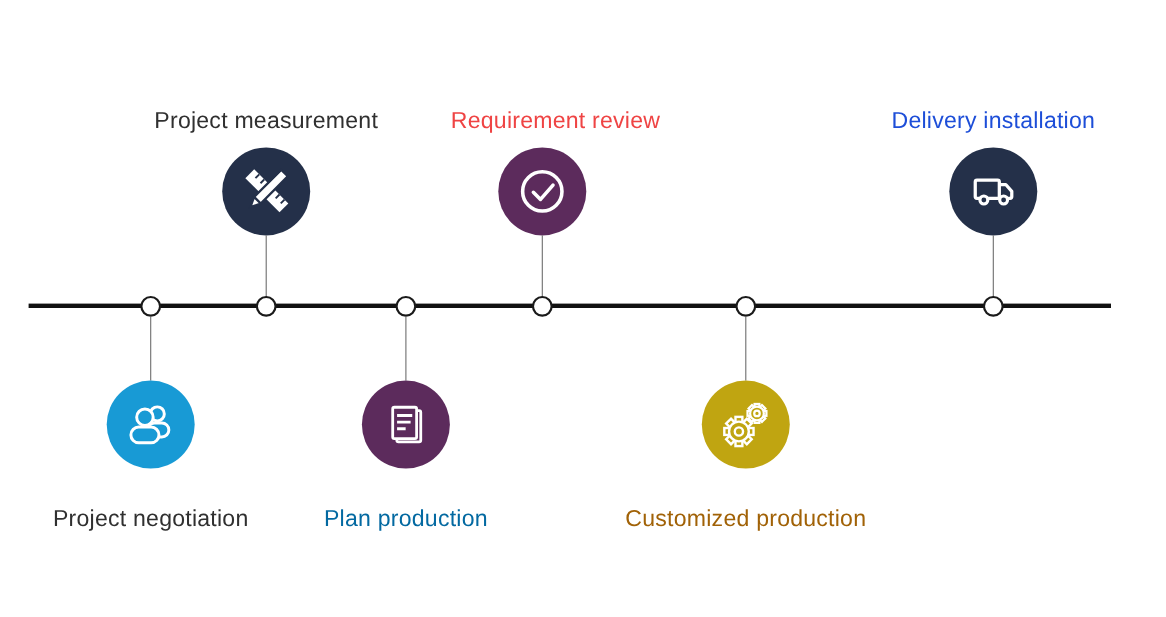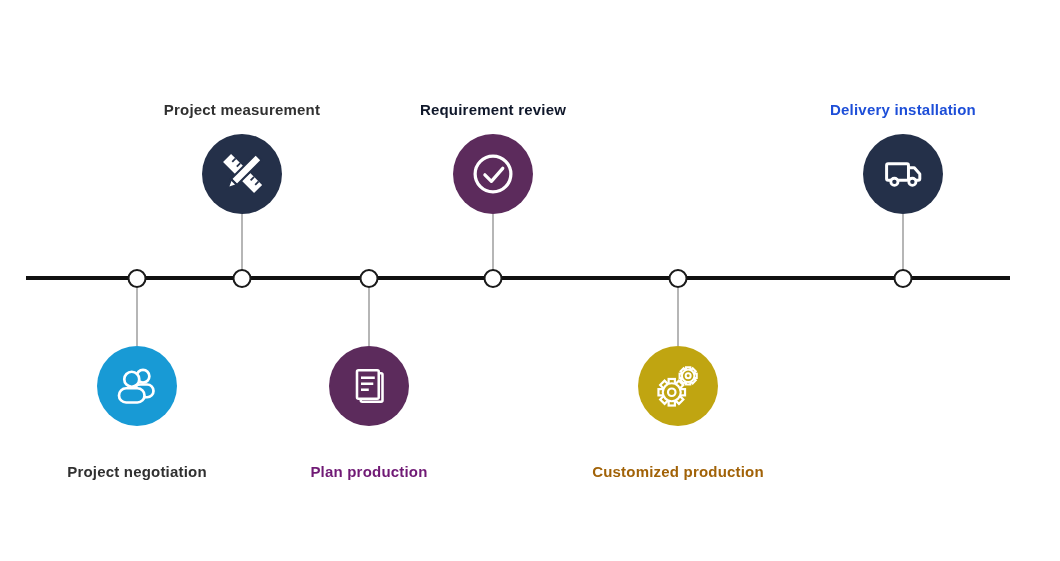--- a/index.html
+++ b/index.html
@@ -3,21 +3,21 @@
 <meta charset="utf-8">
 <style>
   html,body{margin:0;padding:0;}
   body{font-family:"Liberation Sans","DejaVu Sans",sans-serif;background:#fff;}
   #canvas{position:relative;width:1060px;height:561px;background:#ffffff;overflow:hidden;}
 
   .axis{position:absolute;left:26px;top:276px;width:984px;height:4px;background:#111;}
 
   .step{position:absolute;top:0;height:100%;width:0;}
   .label{position:absolute;transform:translateX(-50%);white-space:nowrap;
-         font-size:15px;line-height:22px;color:#303030;letter-spacing:.2px;font-weight:bold;}
+         font-size:21px;line-height:22px;color:#303030;letter-spacing:.2px;}
   .above .label{top:99px;}
   .below .label{top:433px;margin-top:28px;}
 
   .bubble{position:absolute;width:80px;height:80px;border-radius:50%;
           transform:translateX(-50%);display:flex;align-items:center;justify-content:center;}
   .above .bubble{top:134px;}
   .below .bubble{top:346px;}
 
   .connector{position:absolute;width:1px;background:#6e6e6e;transform:translateX(-50%);}
   .above .connector{top:214px;height:56px;}
@@ -85,25 +85,25 @@
           <rect x="21" y="15" width="29" height="38" rx="2"></rect>
           <rect x="16" y="11" width="29" height="38" rx="2"></rect>
         </g>
         <g stroke="#fff" stroke-width="3.4" stroke-linecap="square">
           <line x1="23" y1="21" x2="38" y2="21"></line>
           <line x1="23" y1="29" x2="36" y2="29"></line>
           <line x1="23" y1="37" x2="30" y2="37"></line>
         </g>
       </svg>
     </div>
-    <div class="label" style="color: #701a75;">Plan production</div>
+    <div class="label" style="color: #0369a1;">Plan production</div>
   </div>
 
   <div class="step above" style="left:493px">
-    <div class="label" style="color: #0f172a;">Requirement review</div>
+    <div class="label" style="color: #ef4444; margin-left: 12px;">Requirement review</div>
     <div class="bubble" style="background-color: rgb(92, 43, 92); color: rgb(92, 43, 92);">
       <svg viewBox="0 0 64 64" width="52" height="52">
         <circle cx="32" cy="32" r="22" fill="none" stroke="#fff" stroke-width="4"></circle>
         <path d="M22 33 l8 8 l14 -16" fill="none" stroke="#fff" stroke-width="4" stroke-linecap="round" stroke-linejoin="round"></path>
       </svg>
     </div>
     <div class="connector" style="background-color: rgb(110, 110, 110);"></div>
     <div class="node"></div>
   </div>
 

